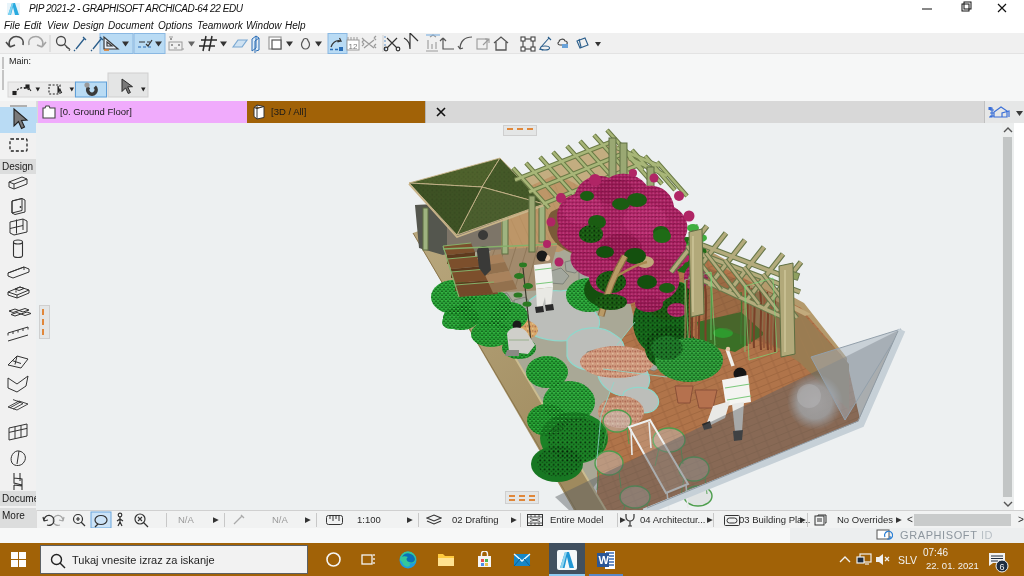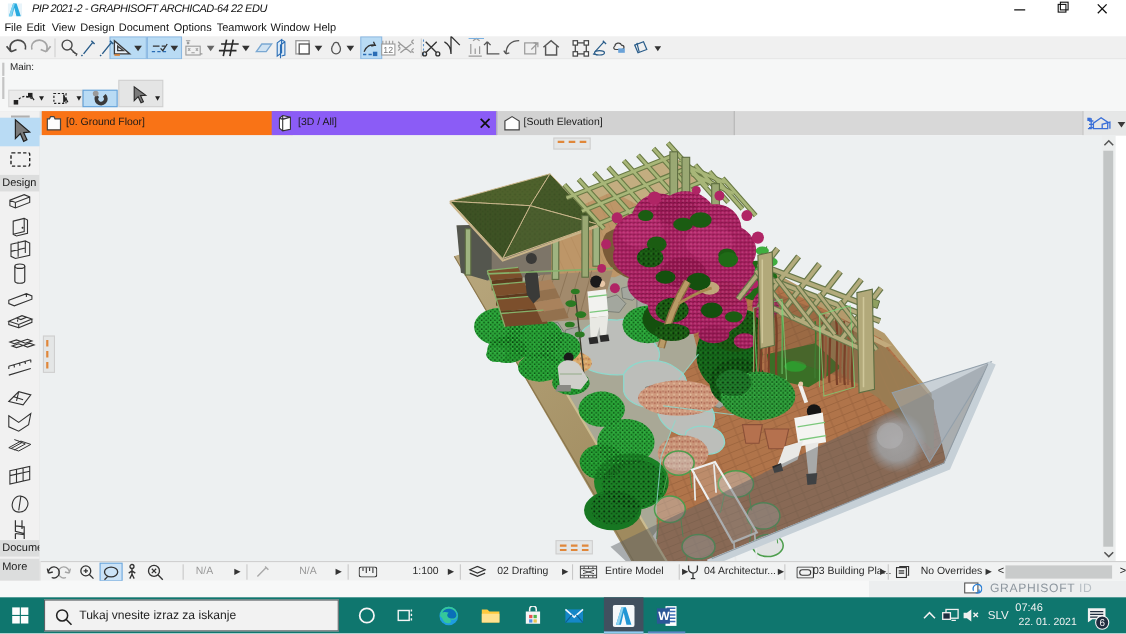--- a/index.html
+++ b/index.html
@@ -3,21 +3,21 @@
 <meta charset="utf-8">
 <style>
   * { margin:0; padding:0; box-sizing:border-box; }
   html,body { width:1024px; height:576px; overflow:hidden; }
   body { font-family:"Liberation Sans", sans-serif; position:relative; background:#fff; }
   .abs { position:absolute; }
   
   #titlebar { left:0; top:0; width:1024px; height:17px; background:#ffffff; }
   #titlebar .ttext { position:absolute; left:29px; top:3px; font-size:10px; letter-spacing:-0.4px; color:#111;font-style:italic; }
   
-  #menubar { left:0; top:17px; width:1024px; height:16px; background:#ffffff; font-size:10px; color:#111; }
+  #menubar { left:0; top:17px; width:1024px; height:16px; background:#ffffff; font-size:10px; color:#111;font-style:italic; }
   #menubar span { position:absolute; top:3px; }
   
   #toolbar1 { left:0; top:33px; width:1024px; height:21px; background:#f0f0f0; border-bottom:1px solid #e3e3e3; }
   
   #mainrow { left:0; top:54px; width:1024px; height:16px; background:#f6f7f7;text-align:center; }
   #mainrow .mlabel { position:absolute; left:9px; top:2px; font-size:9px; color:#222; }
   
   #toolbar2 { left:0; top:70px; width:1024px; height:31px; background:#f6f7f7; }
   
   #tabbar { left:0; top:101px; width:1024px; height:22px; background:#d8d8d8; font-size:9.5px; color:#1a1a1a; }
@@ -29,21 +29,21 @@
   
   #viewport { left:36px; top:123px; width:978px; height:387px; background:#edf0f1; }
   
   #quickbar { left:37px; top:510px; width:987px; height:18px; background:#f1f2f2; border-top:1px solid #d0d0d0; font-size:9.5px; color:#2a2a2a; }
   #quickbar .qt { position:absolute; top:3px; }
   #quickbar .sep { position:absolute; top:2px; width:1px; height:14px; background:#c8c8c8; }
   #quickbar .arr { position:absolute; top:4px; font-size:7.5px; color:#333; }
   
   #statusbar { left:0; top:528px; width:1024px; height:15px; background:#f7f8f8; font-size:9.5px; color:#111; }
   
-  #taskbar { left:0; top:543px; width:1024px; height:33px; background:#0f766e; }
+  #taskbar { left:0; top:543px; width:1024px; height:33px; background:#a16207; }
   #search { position:absolute; left:40px; top:2px; width:268px; height:29px; background:#f2f2f2; border:1px solid #5c6165; }
   #search .stext { position:absolute; left:31px; top:8px; font-size:11px; color:#1f1f1f; }
 </style>
 </head>
 <body>
 
 <div id="titlebar" class="abs">
   <svg class="abs" style="left:7px;top:3px" width="13" height="12" viewBox="0 0 13 12">
     <rect x="0" y="0" width="13" height="12" fill="#e8f4fa"></rect>
     <path d="M1,12 L5,0 L8,0 L12,12 L8,12 L6,4 L4,12 Z" fill="#29aadf"></path>
@@ -221,40 +221,34 @@
 
     <path d="M96,15.5 a6,6 0 1 1 -8.5,0.3 l2.6,2.4 a2.5,2.5 0 1 0 3.4,-0.2 z" fill="#3a3a3a"></path>
     <circle cx="87" cy="15" r="2.6" fill="#9a9a9a"></circle>
 
     <path d="M122,9 l0,12.5 3.6,-3.6 2.6,5.6 2.2,-1 -2.7,-5.6 4.8,-0.2 z" fill="#7a7a7a" stroke="#2a2a2a" stroke-width="1"></path>
     <path d="M141,17.5 l4.5,0 -2.25,4 z" fill="#222"></path>
   </svg>
 </div>
 
 <div id="tabbar" class="abs">
-  <div class="tab" style="left:38px;width:228px;background:#f97316">
+  <div class="tab" style="left:38px;width:228px;background:#f0abfc">
     <svg style="position:absolute;left:4px;top:4px" width="15" height="14" viewBox="0 0 15 14">
       <path d="M1,13 L1,3 L3,3 L4,1 L7,1 L8,3 L13,3 L13,13 Z" fill="#fdfdfd" stroke="#444" stroke-width="1.1"></path>
     </svg>
     <span class="tlab" style="left:22px">[0. Ground Floor]</span>
   </div>
-  <div class="tab" style="left:247px;width:205px;background:#8b5cf6">
+  <div class="tab" style="left:247px;width:179px;background:#a16207">
     <svg style="position:absolute;left:6px;top:3px" width="14" height="16" viewBox="0 0 14 16">
       <path d="M4,1 L11,2.5 L11,13.5 L4,15 L1,12.5 L1,3.5 Z M4,1 L4,15 M1,3.5 L4,4.5 L11,2.5" fill="#fff" stroke="#333" stroke-width="1"></path>
     </svg>
     <span class="tlab" style="left:24px">[3D / All]</span>
     <svg style="position:absolute;left:189px;top:6px" width="10" height="10" viewBox="0 0 10 10">
       <path d="M1,1 L9,9 M9,1 L1,9" stroke="#111" stroke-width="1.6"></path>
     </svg>
-  </div>
-  <div class="tab" style="left:453px;width:215px;background:#d2d2d2">
-    <svg style="position:absolute;left:5px;top:4px" width="15" height="14" viewBox="0 0 15 14">
-      <path d="M1,5 L7.5,1 L14,5 L14,13 L1,13 Z" fill="#fdfdfd" stroke="#444" stroke-width="1.1"></path>
-    </svg>
-    <span class="tlab" style="left:23px">[South Elevation]</span>
   </div>
 
   <div style="position:absolute;left:984px;top:0;width:40px;height:22px;background:#e6e7e7;border-left:1px solid #c0c0c0"></div>
   <svg style="position:absolute;left:988px;top:4px" width="36" height="15" viewBox="0 0 36 15">
     <g fill="none" stroke="#3a6fd8" stroke-width="1.2">
       <path d="M1,3 l3,0 0,9 -3,0 M2,5 l4,0 m-4,3 l4,0 m-4,3 l4,0"></path>
       <path d="M6,12 L6,7 L13,2 L19,6 L19,12 Z"></path>
       <path d="M14,12 L14,8 L21,6 L21,12"></path>
     </g>
     <rect x="0.5" y="2" width="3" height="3" fill="#3a6fd8"></rect>
@@ -745,21 +739,21 @@
   <svg class="abs" style="left:195px;top:3px" width="14" height="12" viewBox="0 0 14 12">
       <path d="M2,10 L10,2 m-1,-1 l3,3" stroke="#aaa" stroke-width="1.3" fill="none"></path>
     </svg>
   <span class="qt" style="left:235px;color:#9a9a9a">N/A</span>
   <span class="arr" style="left:268px">▶</span>
   <div class="sep" style="left:279px"></div>
   <svg class="abs" style="left:289px;top:4px" width="17" height="10" viewBox="0 0 17 10">
       <rect x="0.5" y="0.5" width="16" height="9" rx="2" fill="none" stroke="#333"></rect>
       <path d="M4,1 l0,3 m3,-3 l0,5 m3,-5 l0,3 m3,-3 l0,5" stroke="#333" stroke-width="1"></path>
     </svg>
-  <span class="qt" style="left:338px">1:100</span>
+  <span class="qt" style="left:320px">1:100</span>
   <span class="arr" style="left:370px">▶</span>
   <div class="sep" style="left:381px"></div>
   <svg class="abs" style="left:389px;top:3px" width="16" height="12" viewBox="0 0 16 12">
       <path d="M1,4 l7,-3 7,3 -7,3 z m0,3 l7,3 7,-3" fill="none" stroke="#333" stroke-width="1.1"></path>
     </svg>
   <span class="qt" style="left:415px">02 Drafting</span>
   <span class="arr" style="left:474px">▶</span>
   <div class="sep" style="left:483px"></div>
   <svg class="abs" style="left:490px;top:3px" width="16" height="12" viewBox="0 0 16 12">
       <rect x="0.5" y="0.5" width="15" height="11" fill="none" stroke="#333"></rect>

